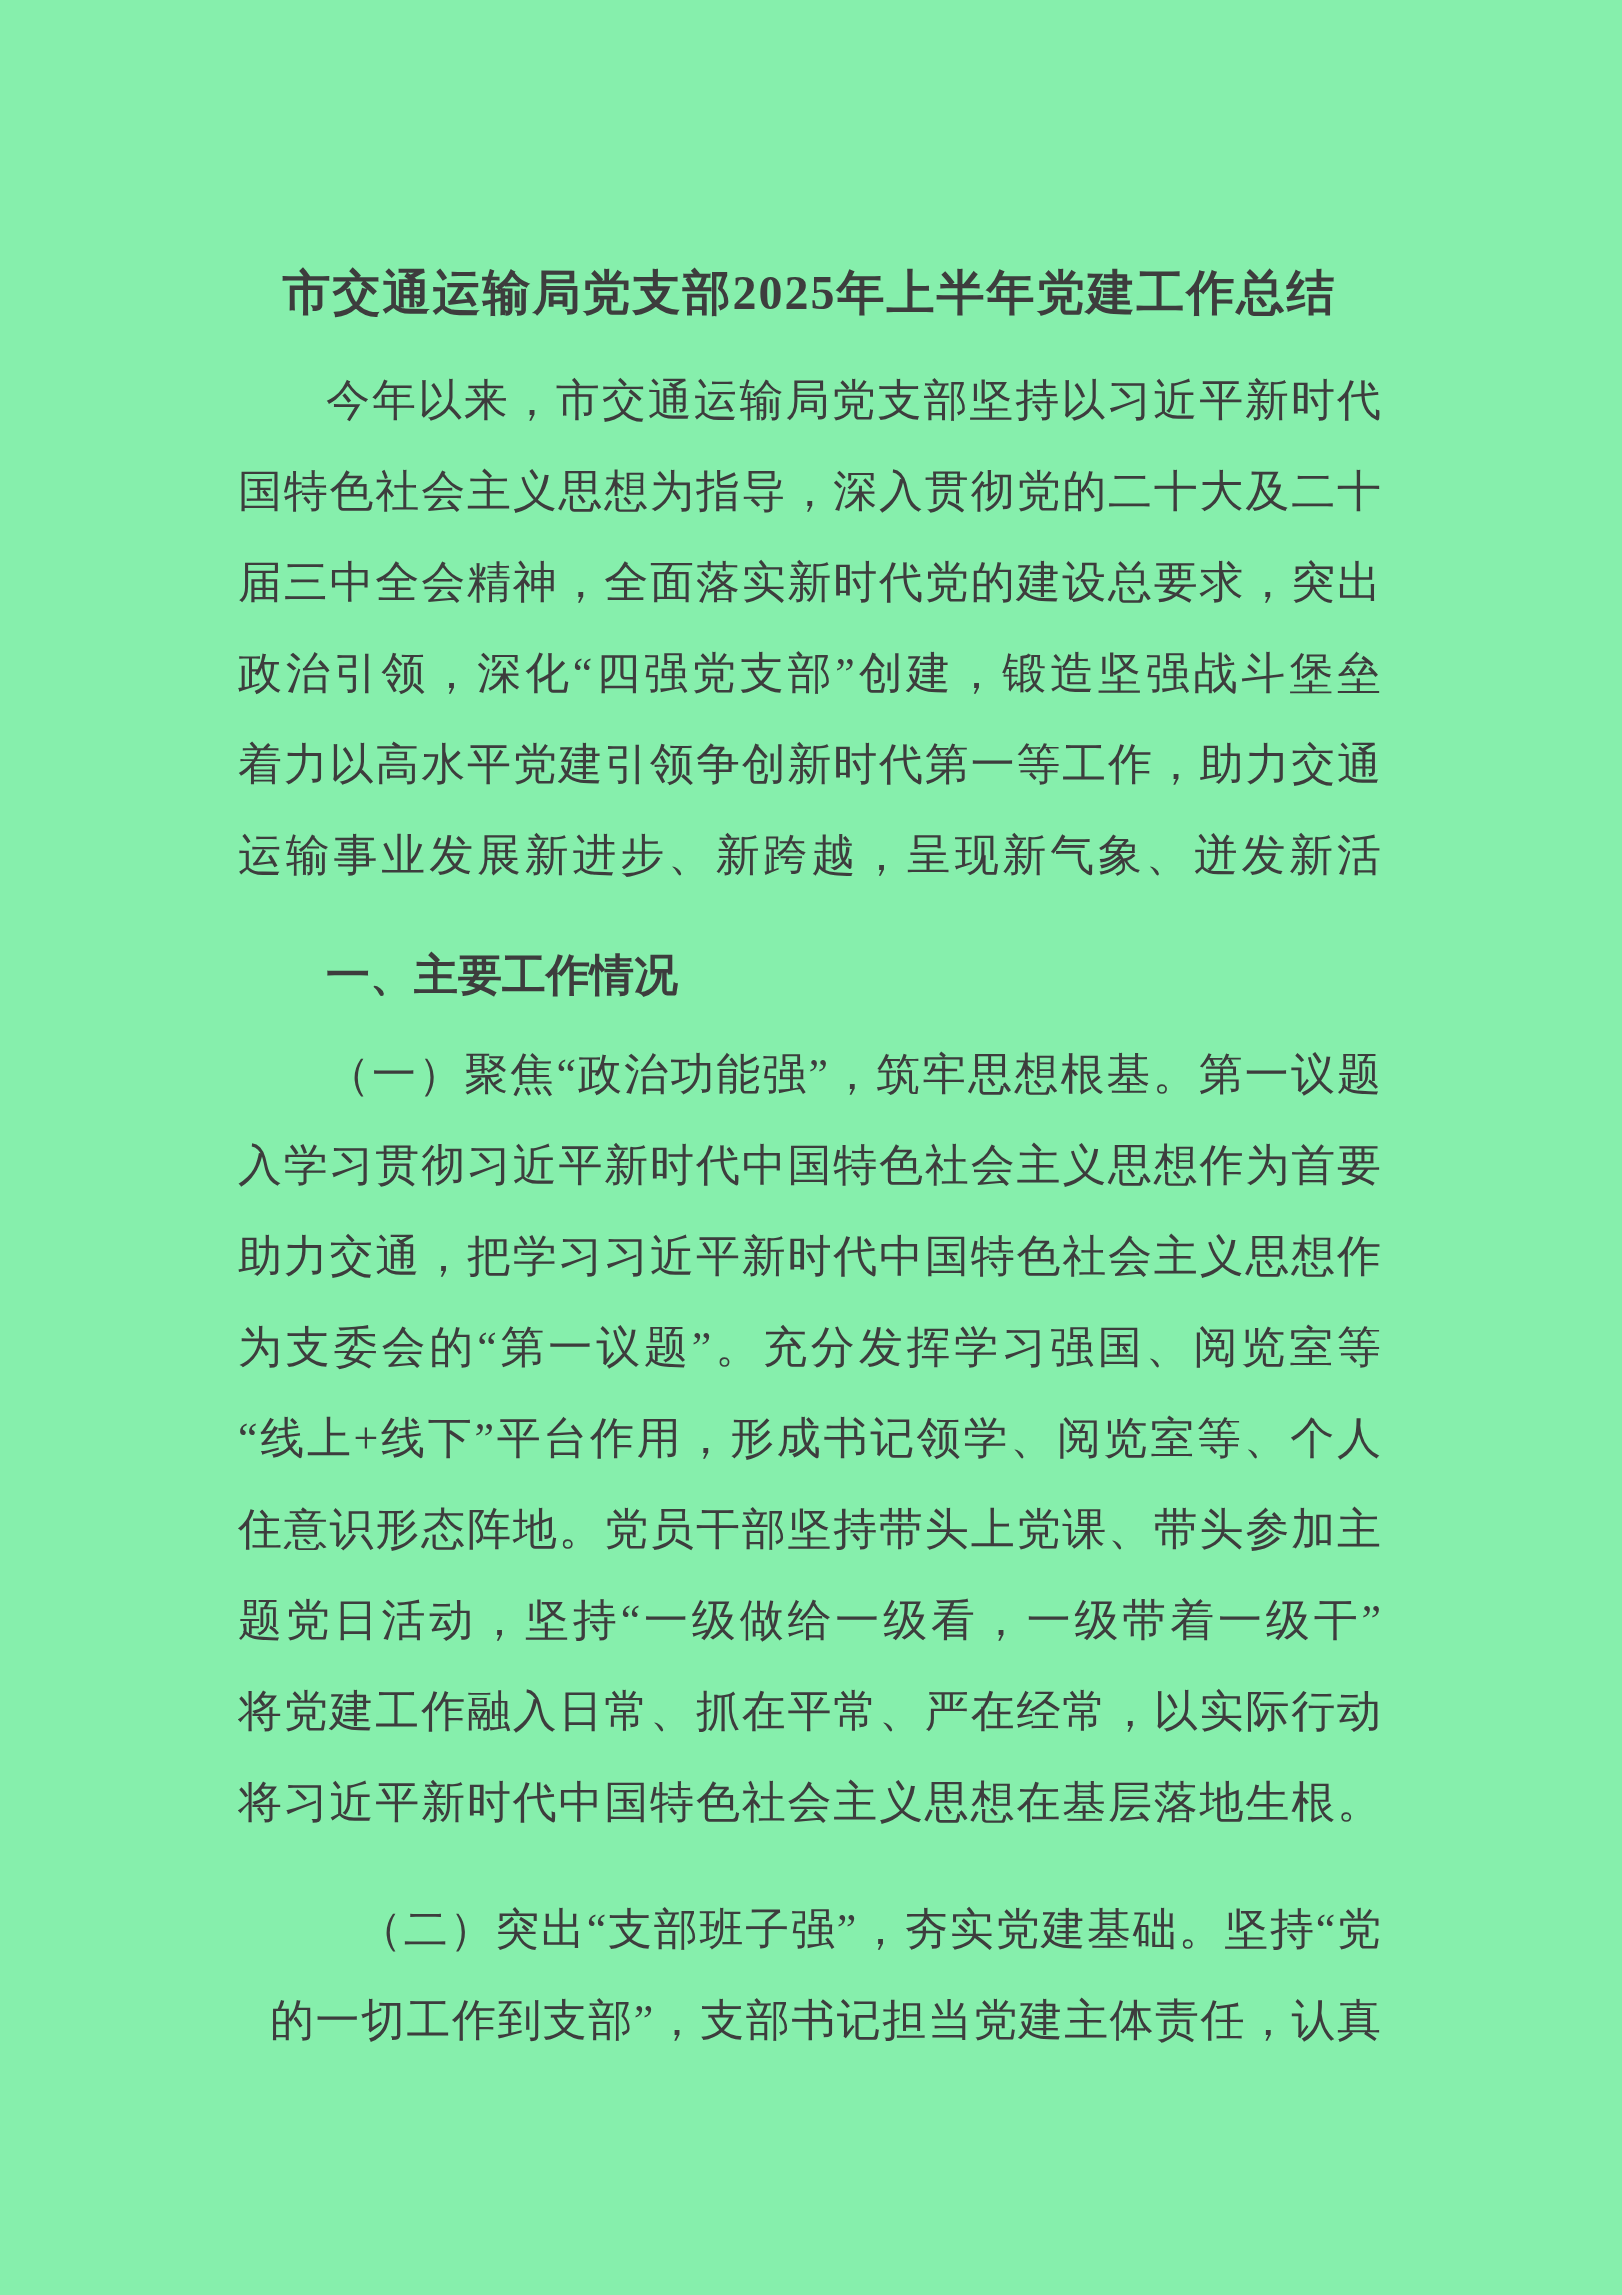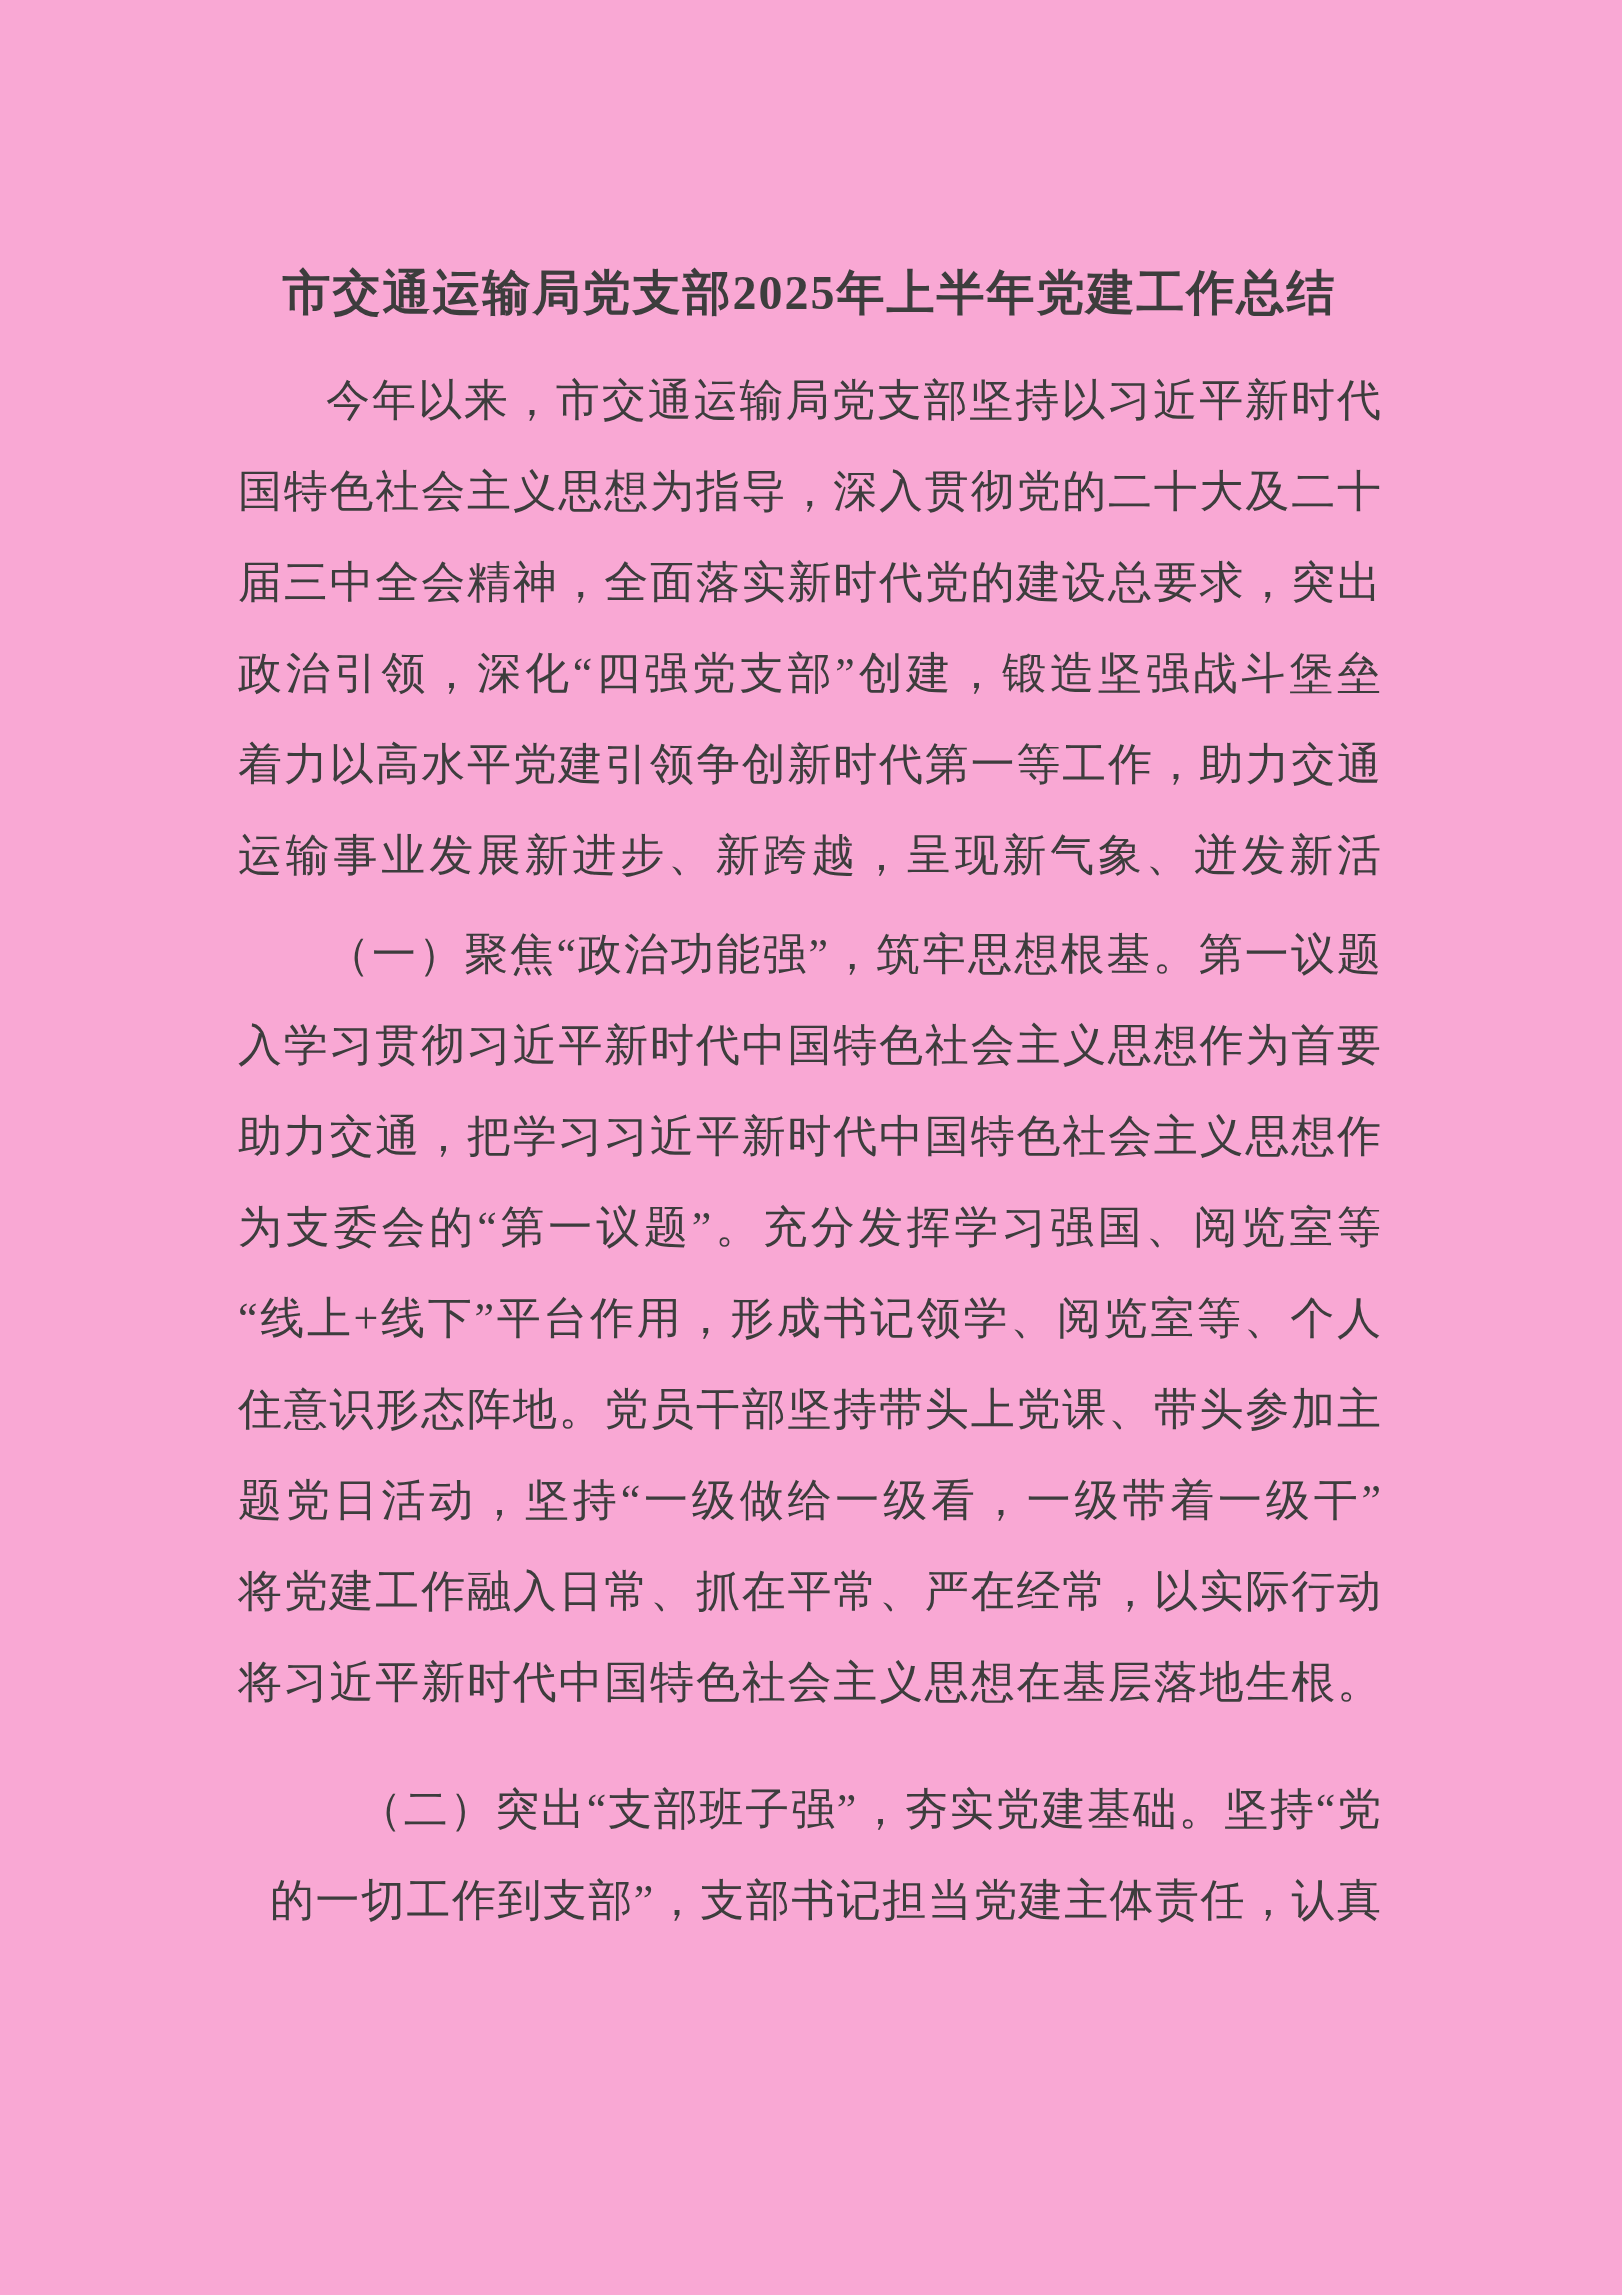--- a/index.html
+++ b/index.html
@@ -4,21 +4,21 @@
 <style>
   html, body {
     margin: 0;
     padding: 0;
     background: #ffffff;
   }
   .page {
     position: relative;
     width: 1623px;
     height: 2295px;
-    background: #f9a8d4;
+    background: #86efac;
     overflow: hidden;
     font-family: "Liberation Serif", "DejaVu Serif", serif;
     color: #3d3d3d;
   }
   .content {
     position: absolute;
     left: 238px;
     top: 260px;
     width: 1143px;
   }
@@ -63,20 +63,21 @@
 
     <div class="paragraph">
       <div class="bline indent">今年以来，市交通运输局党支部坚持以习近平新时代中</div>
       <div class="bline">国特色社会主义思想为指导，深入贯彻党的二十大及二十</div>
       <div class="bline">届三中全会精神，全面落实新时代党的建设总要求，突出</div>
       <div class="bline">政治引领，深化“四强党支部”创建，锻造坚强战斗堡垒</div>
       <div class="bline">着力以高水平党建引领争创新时代第一等工作，助力交通</div>
       <div class="bline">运输事业发展新进步、新跨越，呈现新气象、迸发新活力。</div>
     </div>
 
+    <div class="bline indent heading">一、主要工作情况</div>
 
     <div class="paragraph para-2">
       <div class="bline indent">
         <span class="lead-bold">（一）聚焦“政治功能强”，筑牢思想根基。</span><span>第一议题</span>
       </div>
       <div class="bline">入学习贯彻习近平新时代中国特色社会主义思想作为首要</div>
       <div class="bline">助力交通，把学习习近平新时代中国特色社会主义思想作</div>
       <div class="bline">为支委会的“第一议题”。充分发挥学习强国、阅览室等</div>
       <div class="bline">“线上+线下”平台作用，形成书记领学、阅览室等、个人</div>
       <div class="bline">住意识形态阵地。党员干部坚持带头上党课、带头参加主</div>

